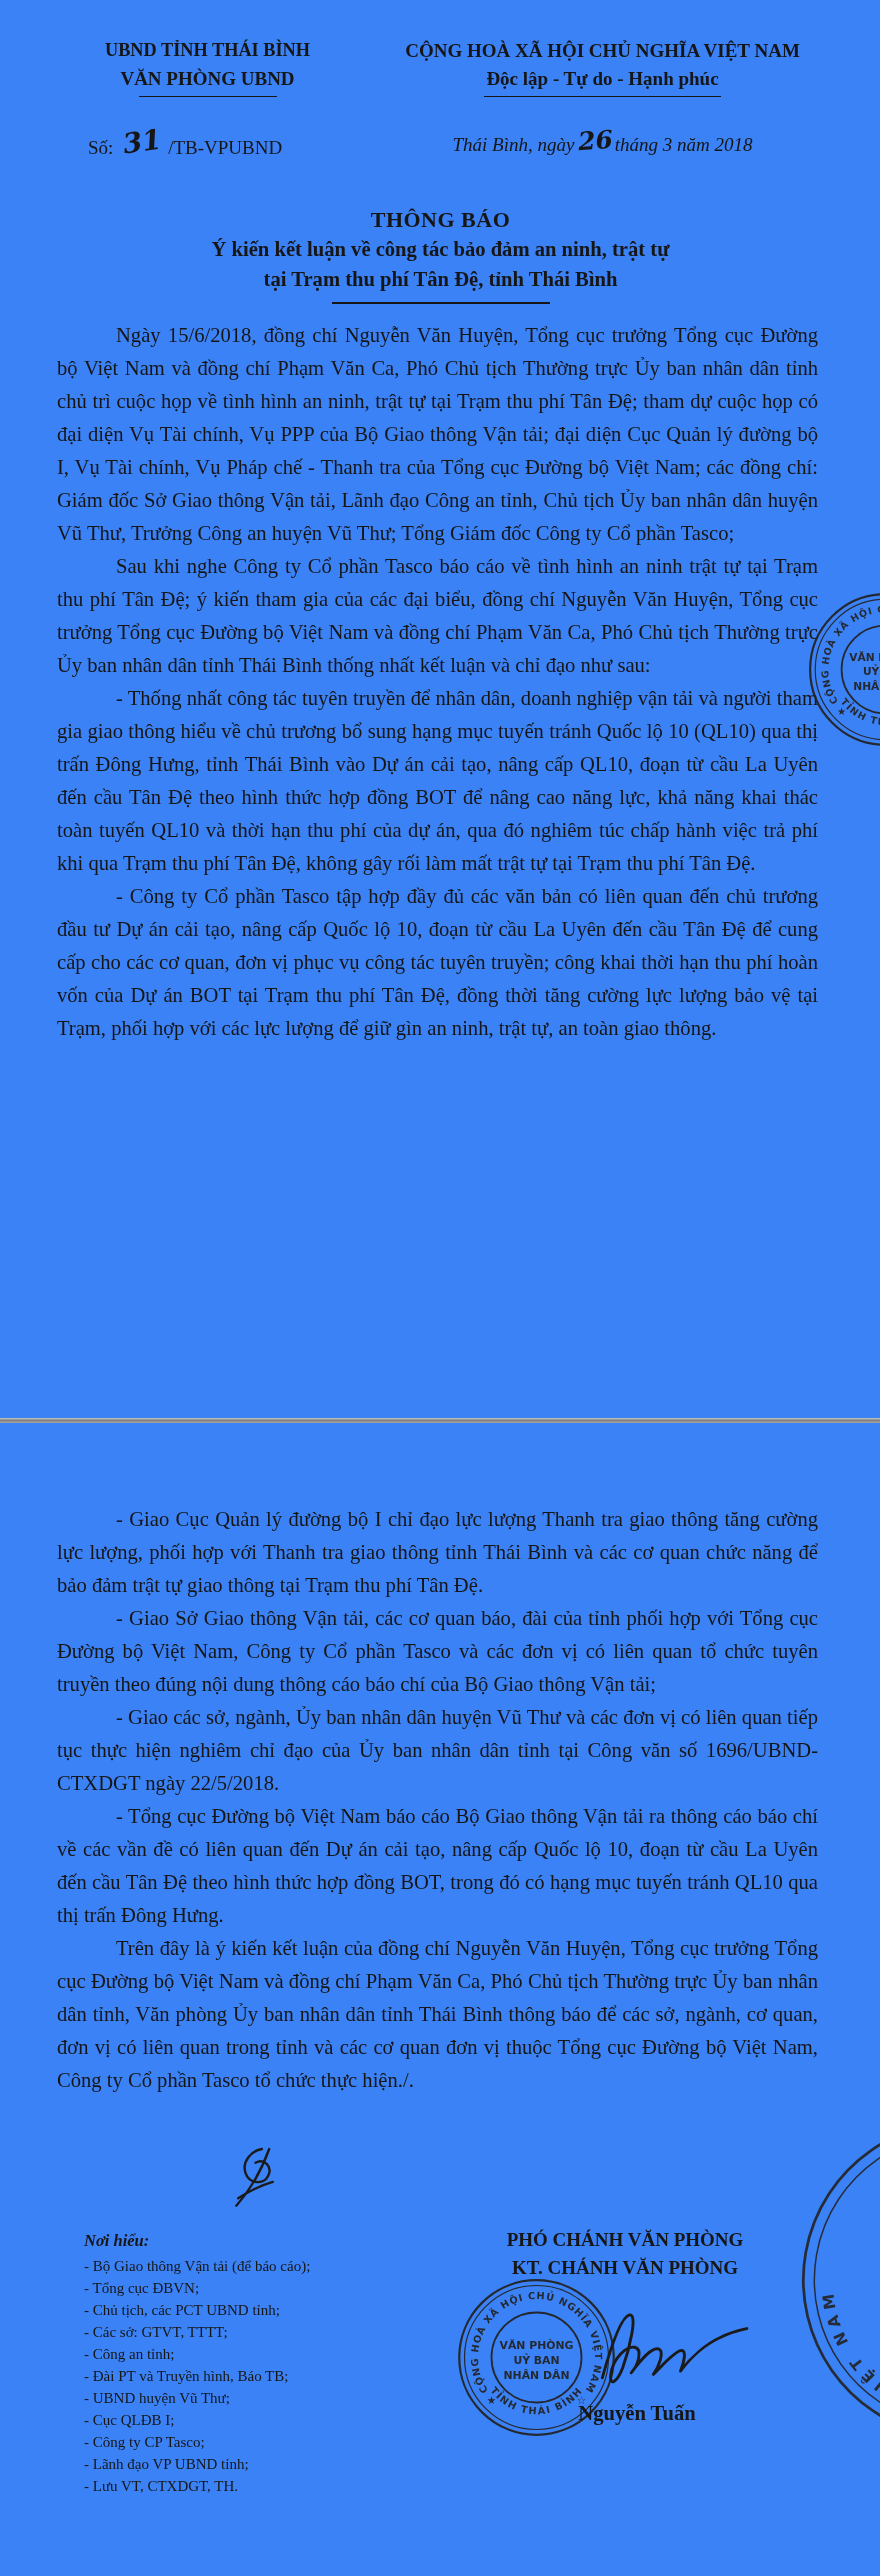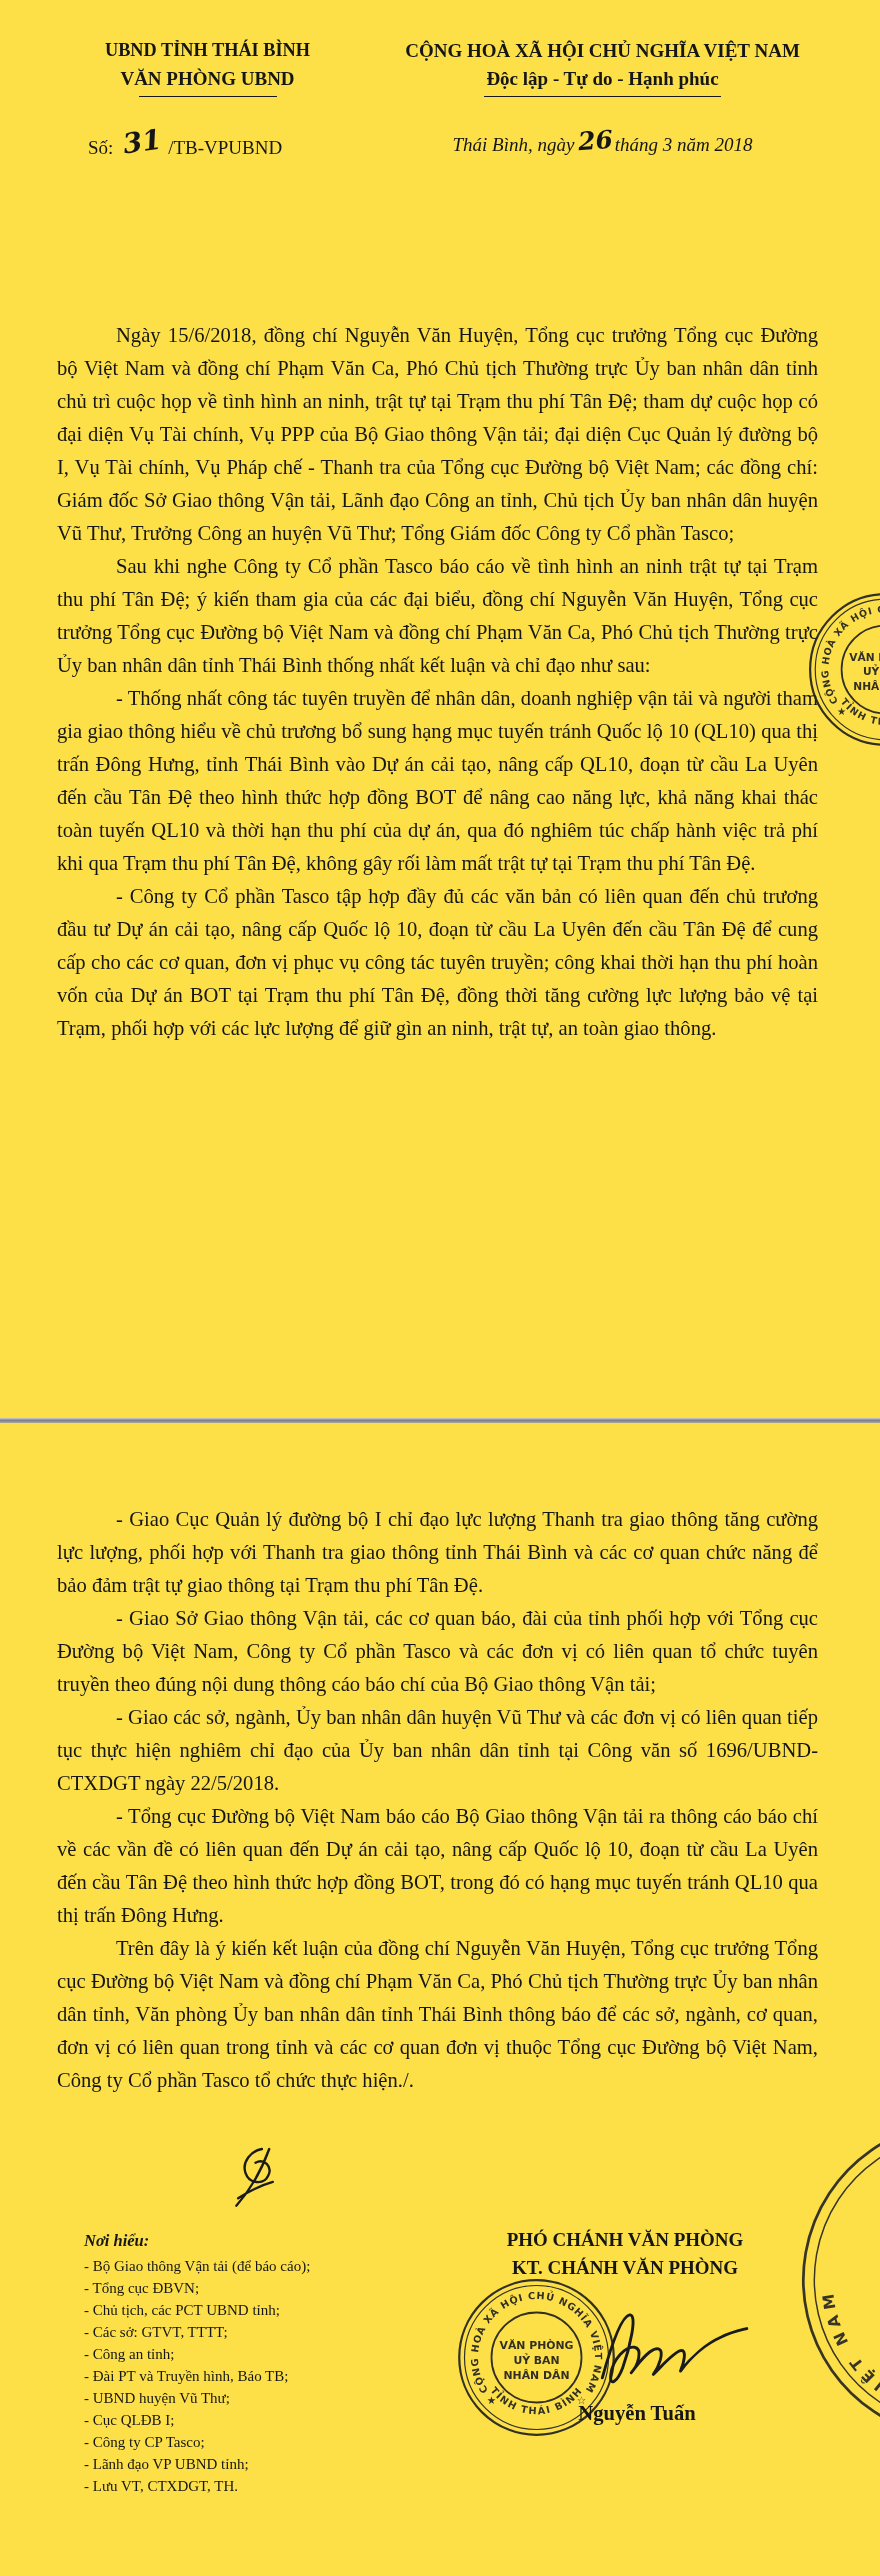--- a/index.html
+++ b/index.html
@@ -1,17 +1,17 @@
 <!DOCTYPE html>
 <html style="font-size:14.7px"><head>
 <meta charset="utf-8">
 <style>
   html,body{margin:0;padding:0;background:#e8e8e8;}
   .sheet{
-    position:relative;width:881px;height:2576px;background:#fde047;
+    position:relative;width:881px;height:2576px;background:#3b82f6;
     overflow:hidden;color:#161616;
     font-family:"Liberation Serif","DejaVu Serif",serif;
   }
   .abs{position:absolute;}
   .center{text-align:center;}
   .i{font-style:italic;}
 
   
   .hdr-left{top:37px;left:48px;width:319px;}
   .hdr-right{top:37px;left:365px;width:475px;}
@@ -85,20 +85,26 @@
   </div>
 
   <div class="abs docno">
     <span>Số:</span><span class="hand hand-no">31</span><span>/TB-VPUBND</span>
   </div>
 
   <div class="abs dateline center i">
     <span>Thái Bình, ngày</span><span class="hand hand-day">26</span><span>tháng 3 năm 2018</span>
   </div>
 
+  <div class="abs title-block center">
+    <div class="doc-type">THÔNG BÁO</div>
+    <div class="subject">Ý kiến kết luận về công tác bảo đảm an ninh, trật tự</div>
+    <div class="subject">tại Trạm thu phí Tân Đệ, tỉnh Thái Bình</div>
+    <div class="rule-title"></div>
+  </div>
 
   <div class="abs body-block body-p1">
     <p>Ngày 15/6/2018, đồng chí Nguyễn Văn Huyện, Tổng cục trưởng Tổng cục Đường bộ Việt Nam và đồng chí Phạm Văn Ca, Phó Chủ tịch Thường trực Ủy ban nhân dân tỉnh chủ trì cuộc họp về tình hình an ninh, trật tự tại Trạm thu phí Tân Đệ; tham dự cuộc họp có đại diện Vụ Tài chính, Vụ PPP của Bộ Giao thông Vận tải; đại diện Cục Quản lý đường bộ I, Vụ Tài chính, Vụ Pháp chế - Thanh tra của Tổng cục Đường bộ Việt Nam; các đồng chí: Giám đốc Sở Giao thông Vận tải, Lãnh đạo Công an tỉnh, Chủ tịch Ủy ban nhân dân huyện Vũ Thư, Trưởng Công an huyện Vũ Thư; Tổng Giám đốc Công ty Cổ phần Tasco;</p>
     <p>Sau khi nghe Công ty Cổ phần Tasco báo cáo về tình hình an ninh trật tự tại Trạm thu phí Tân Đệ; ý kiến tham gia của các đại biểu, đồng chí Nguyễn Văn Huyện, Tổng cục trưởng Tổng cục Đường bộ Việt Nam và đồng chí Phạm Văn Ca, Phó Chủ tịch Thường trực Ủy ban nhân dân tỉnh Thái Bình thống nhất kết luận và chỉ đạo như sau:</p>
     <p>- Thống nhất công tác tuyên truyền để nhân dân, doanh nghiệp vận tải và người tham gia giao thông hiểu về chủ trương bổ sung hạng mục tuyến tránh Quốc lộ 10 (QL10) qua thị trấn Đông Hưng, tỉnh Thái Bình vào Dự án cải tạo, nâng cấp QL10, đoạn từ cầu La Uyên đến cầu Tân Đệ theo hình thức hợp đồng BOT để nâng cao năng lực, khả năng khai thác toàn tuyến QL10 và thời hạn thu phí của dự án, qua đó nghiêm túc chấp hành việc trả phí khi qua Trạm thu phí Tân Đệ, không gây rối làm mất trật tự tại Trạm thu phí Tân Đệ.</p>
     <p>- Công ty Cổ phần Tasco tập hợp đầy đủ các văn bản có liên quan đến chủ trương đầu tư Dự án cải tạo, nâng cấp Quốc lộ 10, đoạn từ cầu La Uyên đến cầu Tân Đệ để cung cấp cho các cơ quan, đơn vị phục vụ công tác tuyên truyền; công khai thời hạn thu phí hoàn vốn của Dự án BOT tại Trạm thu phí Tân Đệ, đồng thời tăng cường lực lượng bảo vệ tại Trạm, phối hợp với các lực lượng để giữ gìn an ninh, trật tự, an toàn giao thông.</p>
   </div>
 
   <div class="abs divider"></div>
 

